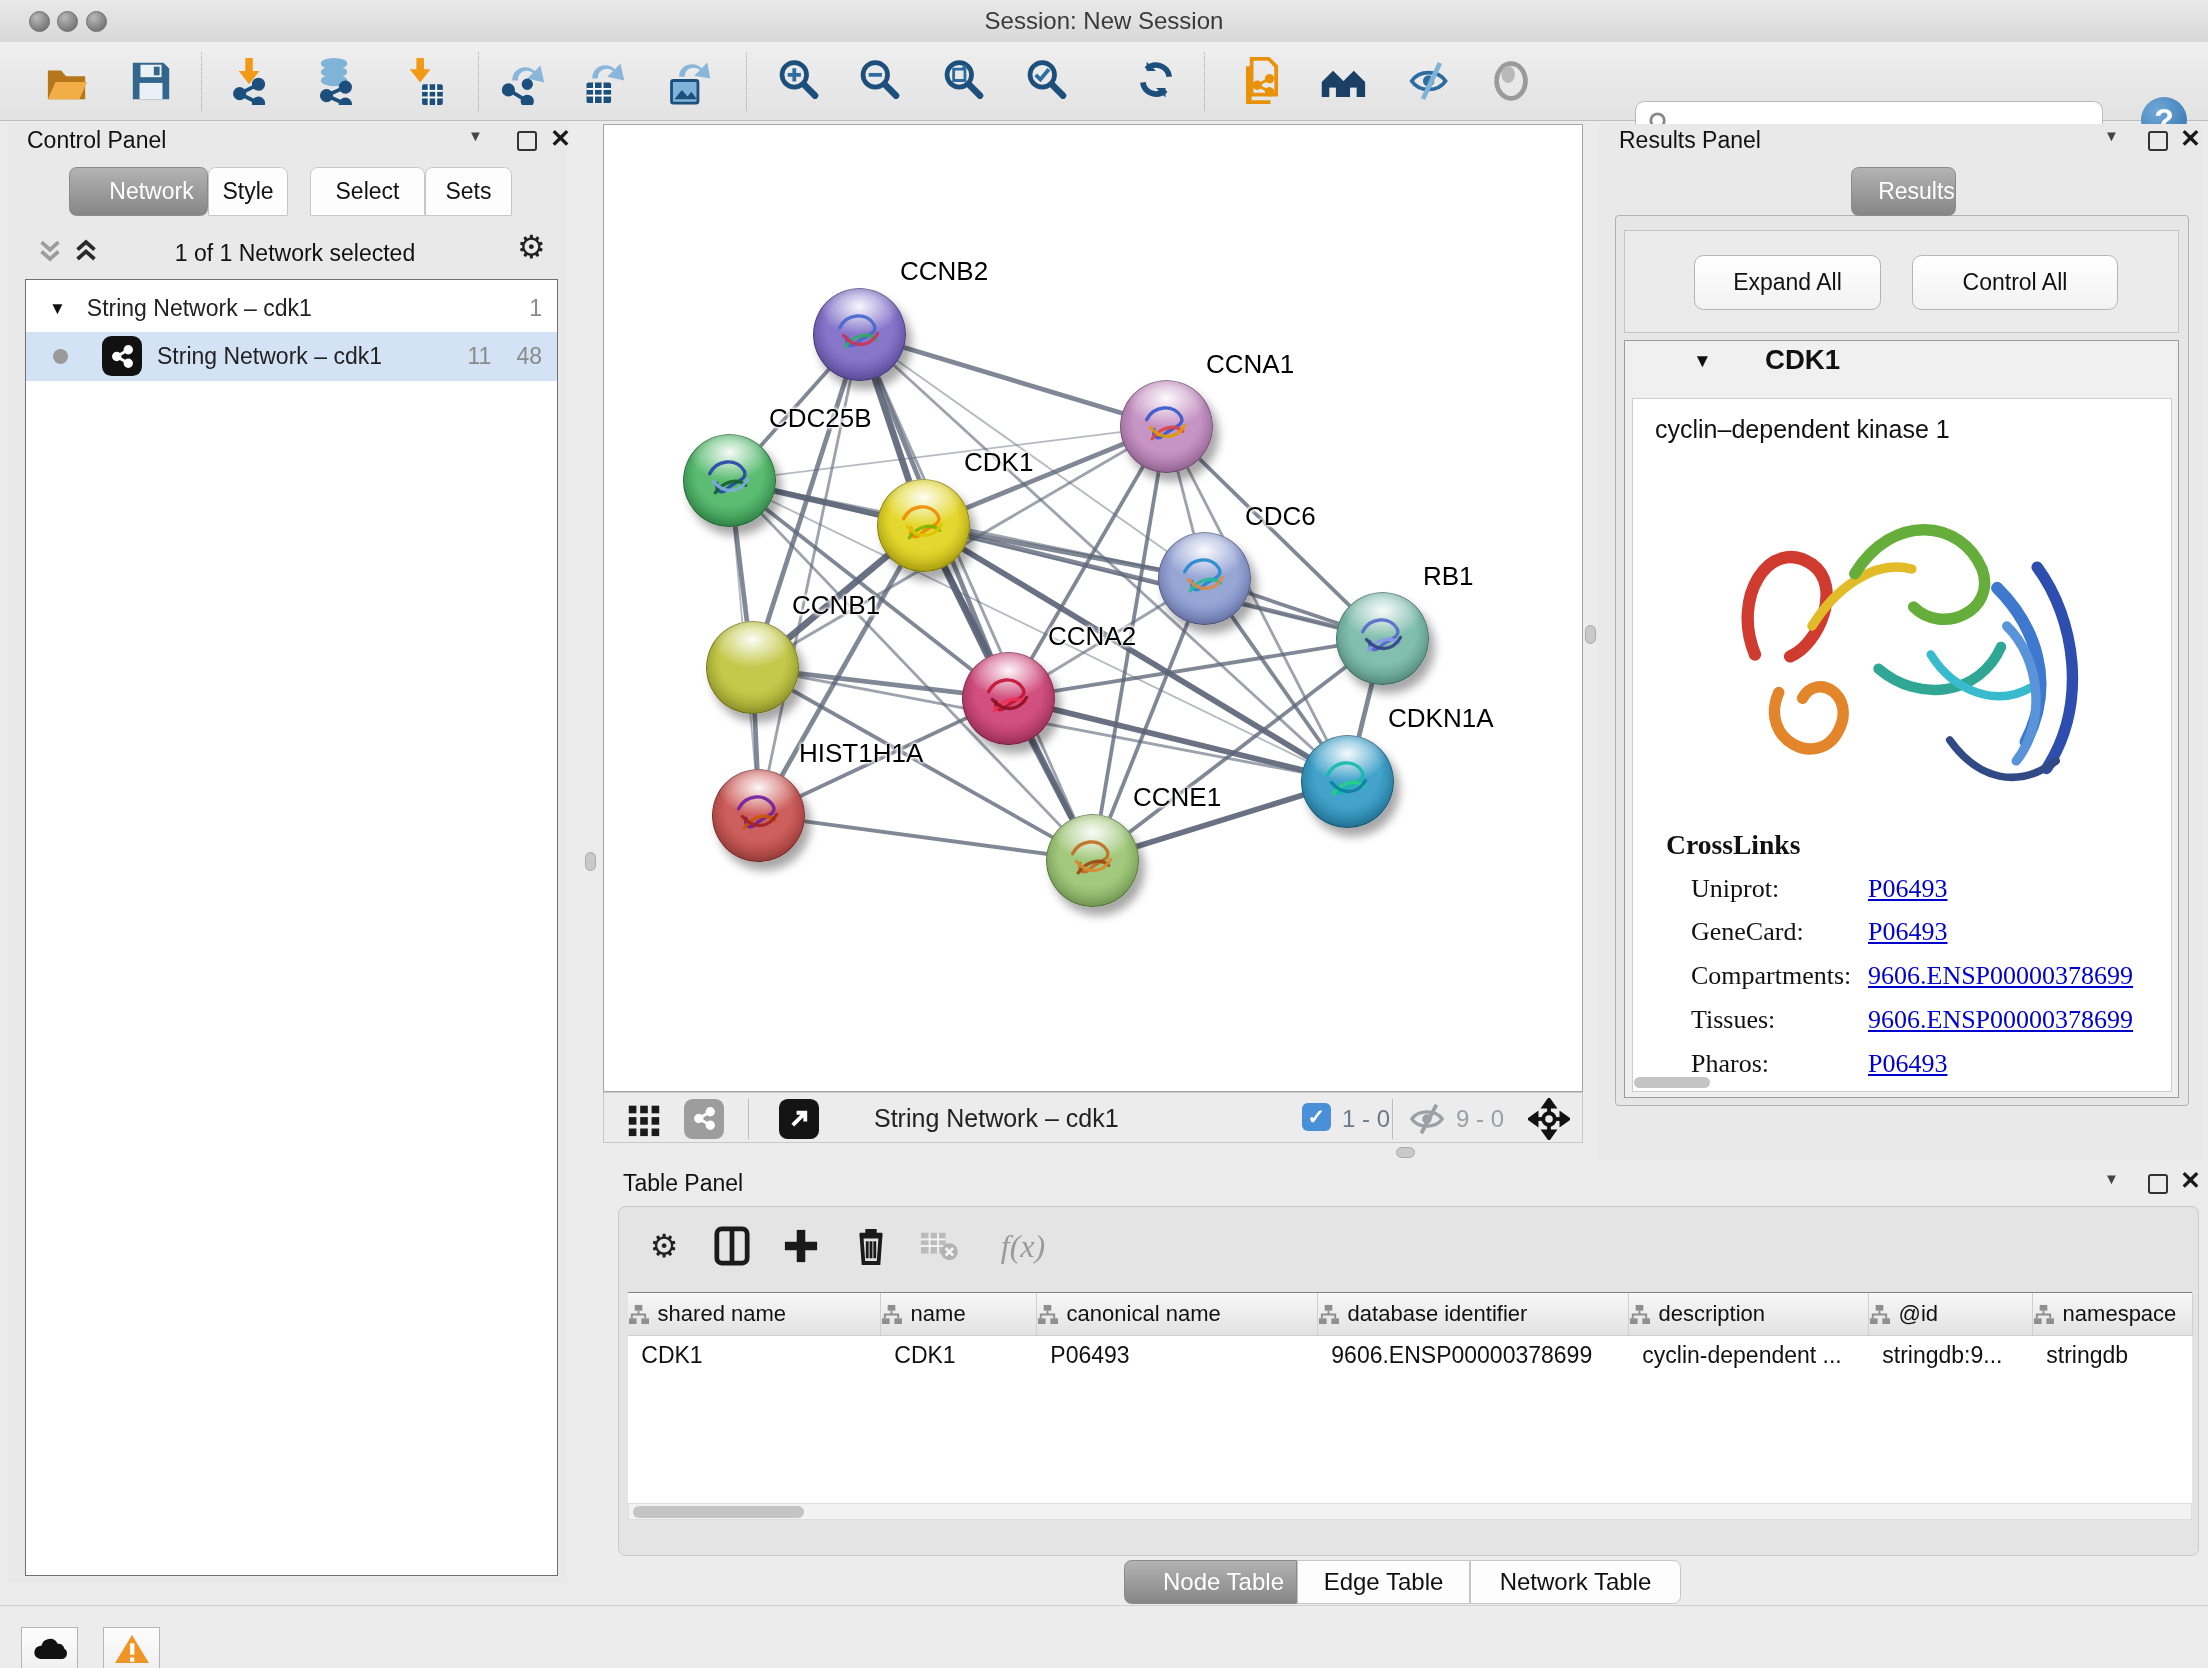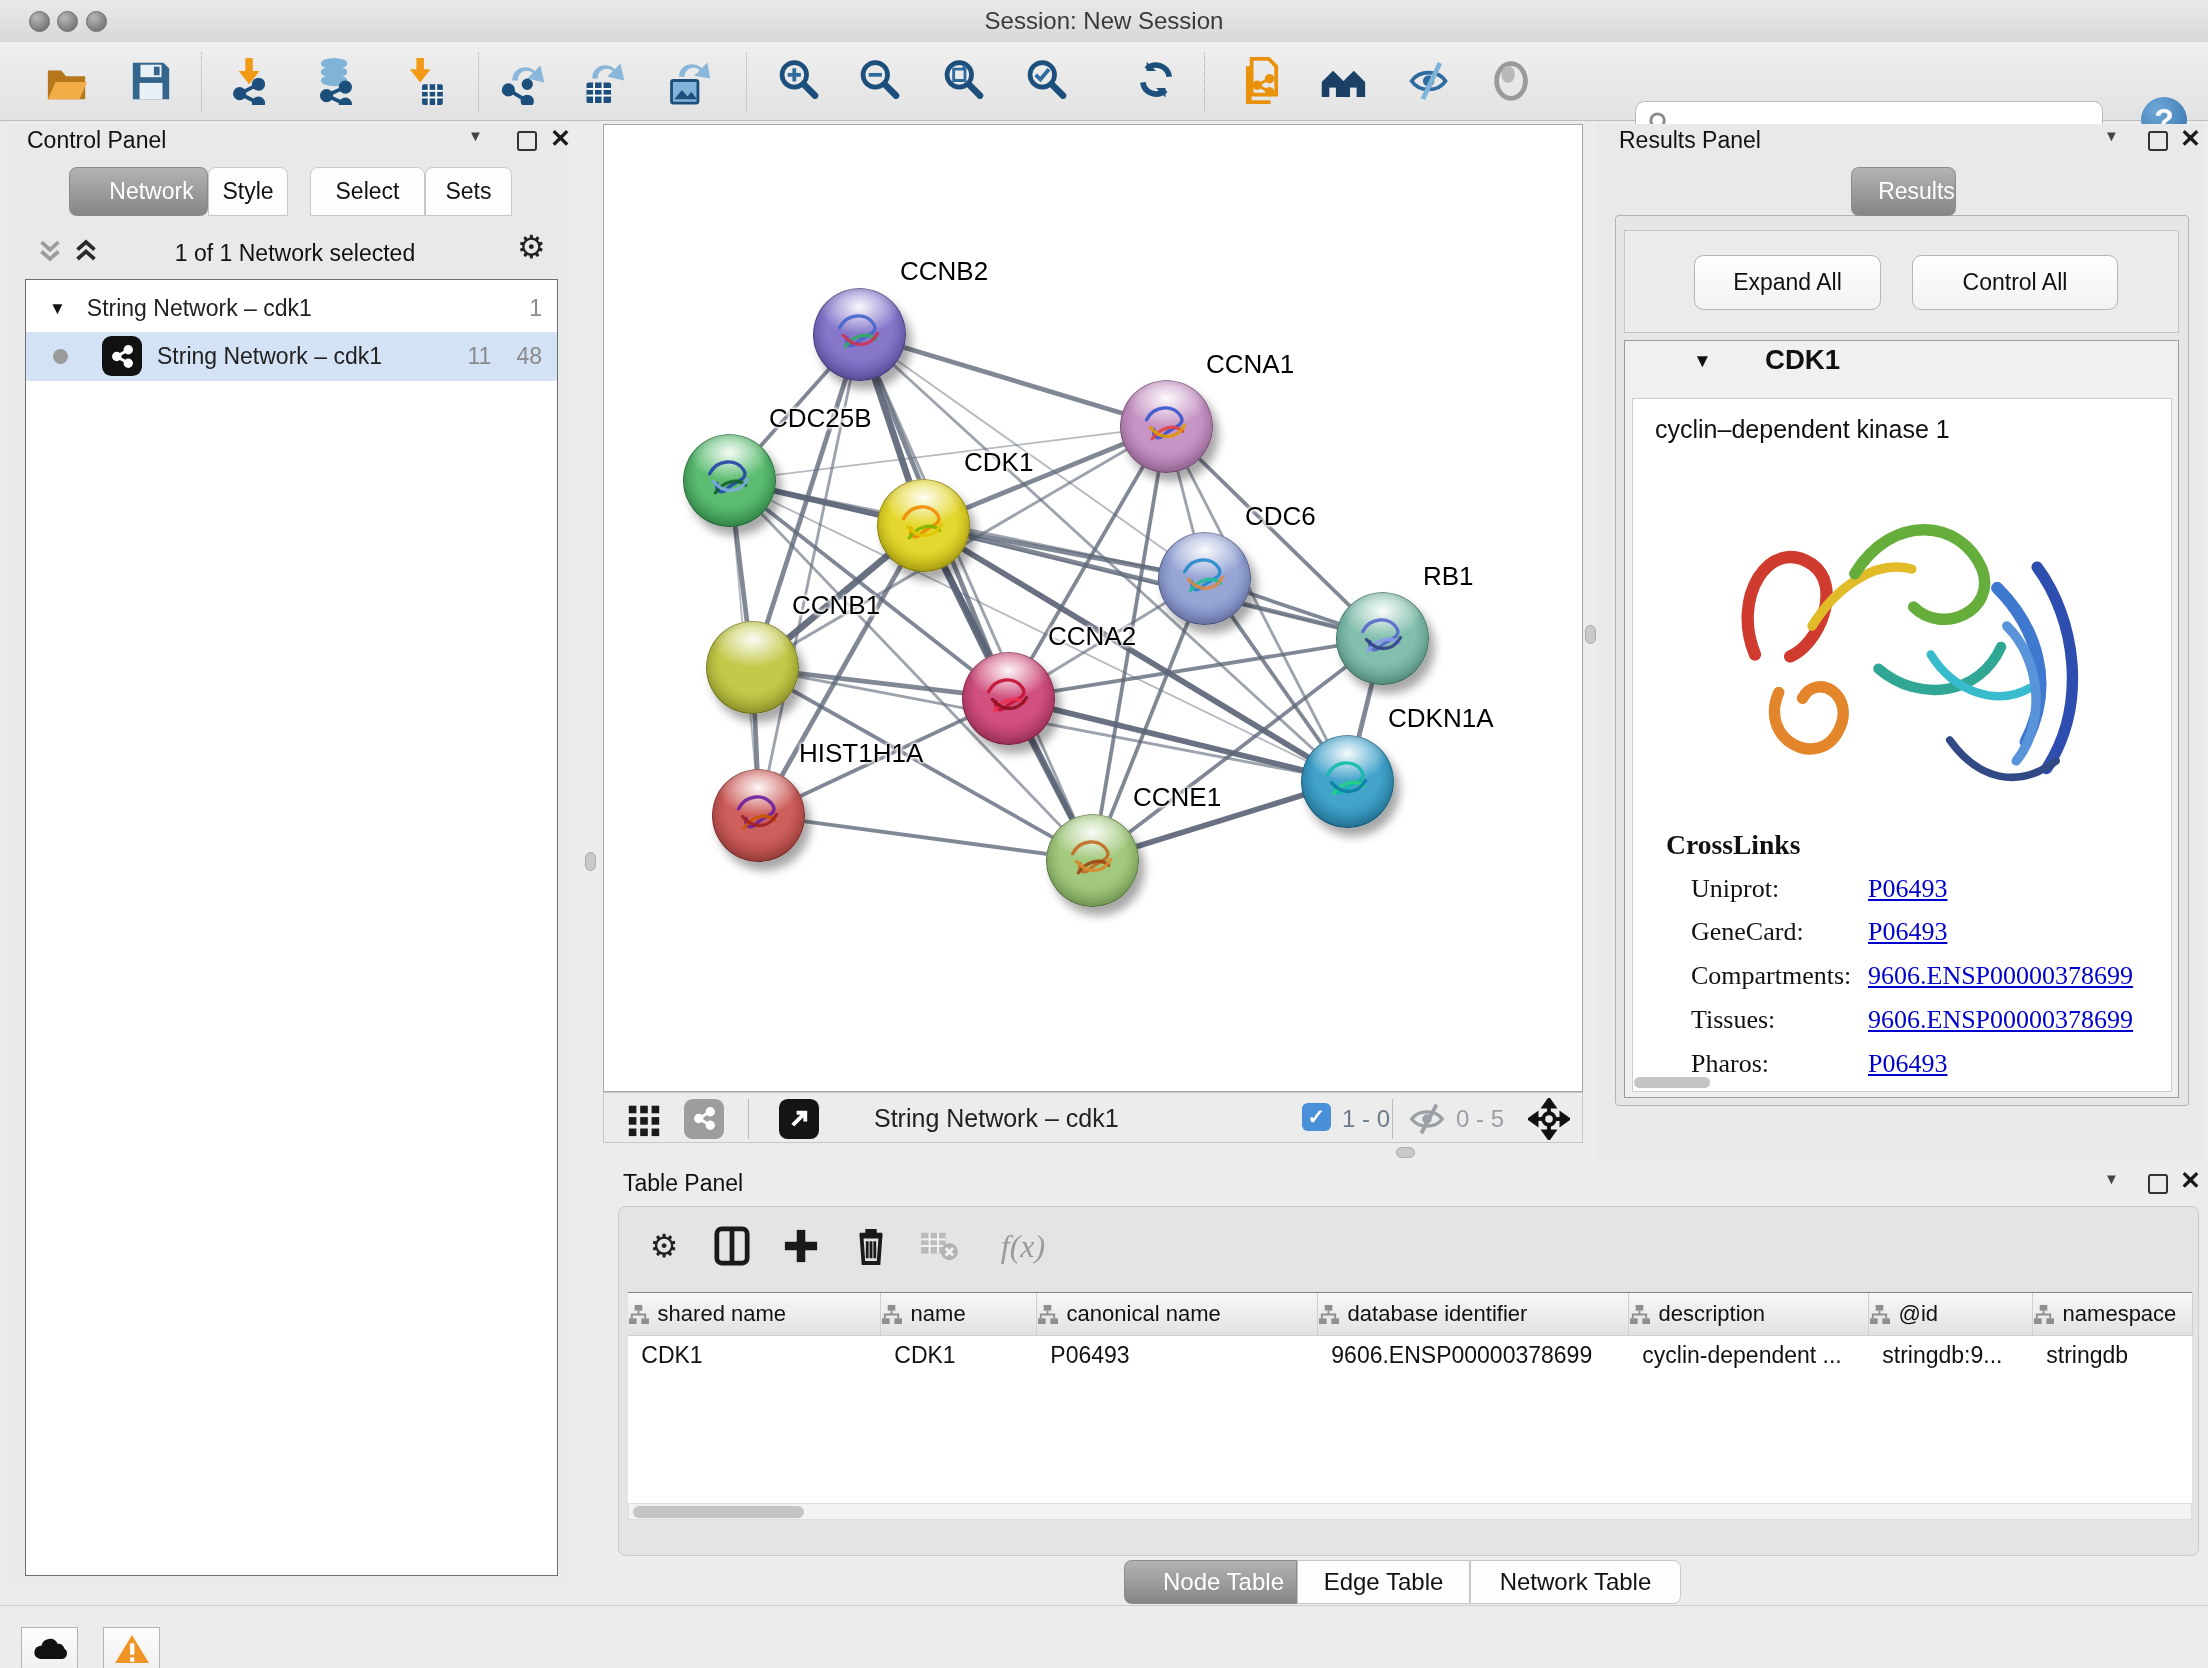--- a/index.html
+++ b/index.html
@@ -490,21 +490,21 @@
   <div class="abs ns-item checkbox" style="left:698px;top:9.5px"></div>
   <div class="abs ns-item cnt-sel" style="left:738px">1 - 0</div>
   <div class="abs vsep" style="left:788px"></div>
   <div class="abs ns-item" style="left:803px">
     <svg width="40" height="38" viewBox="0 0 42 40">
         <path d="M5,20 C12,10 30,10 37,20 C30,30 12,30 5,20 z" fill="none" stroke="#9aa0a6" stroke-width="3.5"></path>
         <circle cx="21" cy="20" r="5" fill="#9aa0a6"></circle>
         <line x1="31" y1="5" x2="15" y2="35" stroke="#9aa0a6" stroke-width="4"></line>
       </svg>
   </div>
-  <div class="abs ns-item cnt-hid" style="left:852px">0 - 5</div>
+  <div class="abs ns-item cnt-hid" style="left:852px">9 - 0</div>
   <div class="abs ns-item" style="left:924px">
     <svg width="42" height="42" viewBox="0 0 44 44">
         <g stroke="#111" stroke-width="4" fill="#111">
           <line x1="22" y1="6" x2="22" y2="38"></line>
           <line x1="6" y1="22" x2="38" y2="22"></line>
           <path d="M22,2 l-5,7 h10 z"></path>
           <path d="M22,42 l-5,-7 h10 z"></path>
           <path d="M2,22 l7,-5 v10 z"></path>
           <path d="M42,22 l-7,-5 v10 z"></path>
           <circle cx="22" cy="22" r="6" fill="#ececec" stroke-width="4"></circle>

